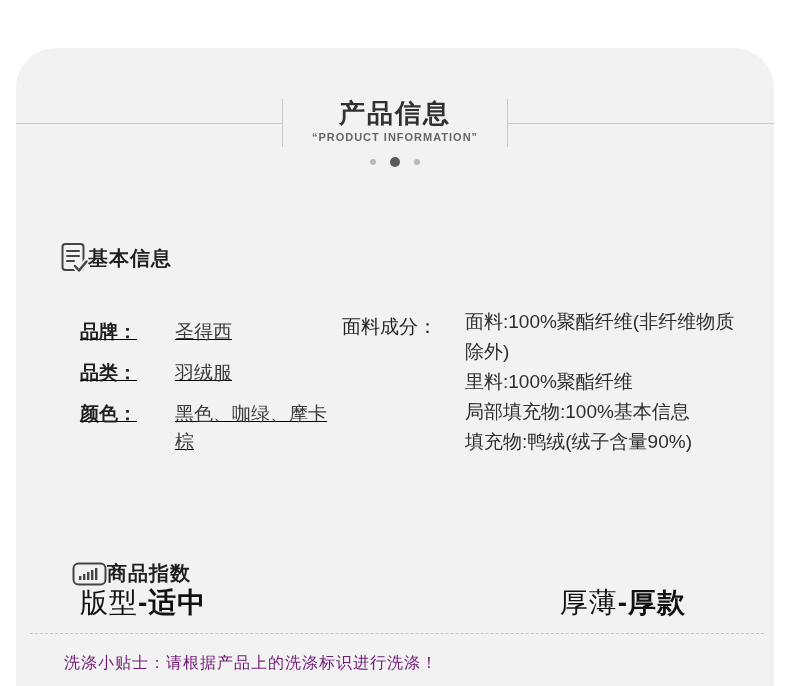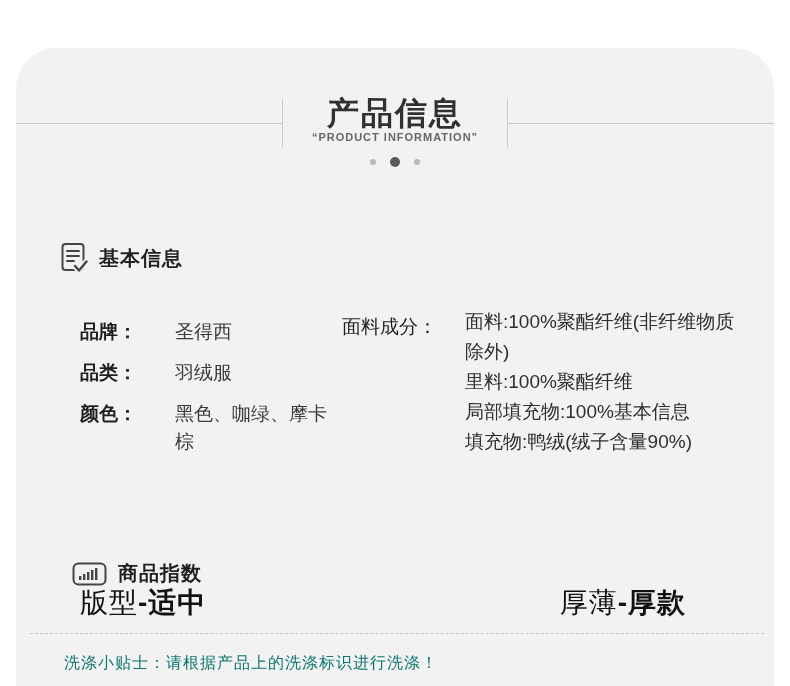--- a/index.html
+++ b/index.html
@@ -9,58 +9,58 @@
 
   .card { position:absolute; left:16px; right:16px; top:48px; height:700px;
           background:#f2f2f3; border-radius:40px 40px 0 0; }
 
   
   .hdr-line-h { position:absolute; top:75px; width:266px; height:1px; background:#c9c9c9; }
   .hdr-line-h.left { left:0; } .hdr-line-h.right { right:0; }
   .hdr-line-v { position:absolute; top:51px; width:1px; height:48px; background:#c9c9c9; }
   .hdr-line-v.left { left:266px; } .hdr-line-v.right { right:266px; }
   .title { position:absolute; top:50px; left:0; right:0; text-align:center;
-           font-size:32px; font-weight:700; letter-spacing:2px; color:#303030; line-height:30px; }
+           font-size:26px; font-weight:700; letter-spacing:2px; color:#303030; line-height:30px; }
   .subtitle { position:absolute; top:82px; left:0; right:0; text-align:center;
               font-size:11px; font-weight:600; letter-spacing:1px; color:#666666; line-height:14px; }
   .dots { position:absolute; top:106px; left:0; right:0; height:16px;
           display:flex; justify-content:center; align-items:center; gap:14px; }
   .dot { width:6px; height:6px; border-radius:50%; background:#b9b9b9; }
   .dot.active { width:10px; height:10px; background:#5a5a5a; }
 
   
-  .sec-head { position:absolute; display:flex; align-items:center; gap:11px; }
+  .sec-head { position:absolute; display:flex; align-items:center; }
   .sec-head.basic { top:194px; left:44px; }
   .sec-head.index { top:464px; left:56px;margin-top:48px; }
   .sec-head .txt { font-size:20px; font-weight:700; color:#1f1f1f; letter-spacing:1px; }
   .sec-head svg { display:block; }
 
   
   .fields { position:absolute; top:270px; left:64px; width:262px; }
-  .field-row { display:flex; align-items:flex-start; font-size:19px; line-height:28px; margin-bottom:13px; }
+  .field-row { display:flex; align-items:flex-start; font-size:19px; line-height:28px; margin-bottom:13px;text-decoration:underline; }
   .field-label { font-weight:700; color:#1f1f1f; white-space:nowrap; margin-right:16px; }
   .field-value { color:#3b3b3b; width:162px;margin-left:22px; }
 
   
   .fabric-label { position:absolute; top:265px; left:326px; font-size:19px; line-height:28px;
                   font-weight:400; color:#1f1f1f; }
   .fabric-lines { position:absolute; top:223px; left:449px; width:286px;
                   font-size:19px; line-height:30px; color:#2e2e2e;margin-top:36px; }
 
   
   .metrics { position:absolute; top:536px; left:64px; right:88px;
              display:flex; justify-content:space-between; }
   .metric { font-size:28px; line-height:38px; color:#111111; letter-spacing:1px; }
   .metric .sep, .metric .val { font-weight:700; }
 
   .dashed { position:absolute; top:585px; left:14px; right:10px; height:0;
             border-top:1px dashed #c6c6c6; }
 
   .tip { position:absolute; top:602px; left:48px; right:30px;
-         font-size:16px; line-height:26px; color:#0f766e; letter-spacing:1px; }
+         font-size:16px; line-height:26px; color:#701a75; letter-spacing:1px; }
 </style>
 </head>
 <body>
 
 <div class="viewport">
   <div class="card">
 
     <div class="hdr-line-h left"></div>
     <div class="hdr-line-h right"></div>
     <div class="hdr-line-v left"></div>

